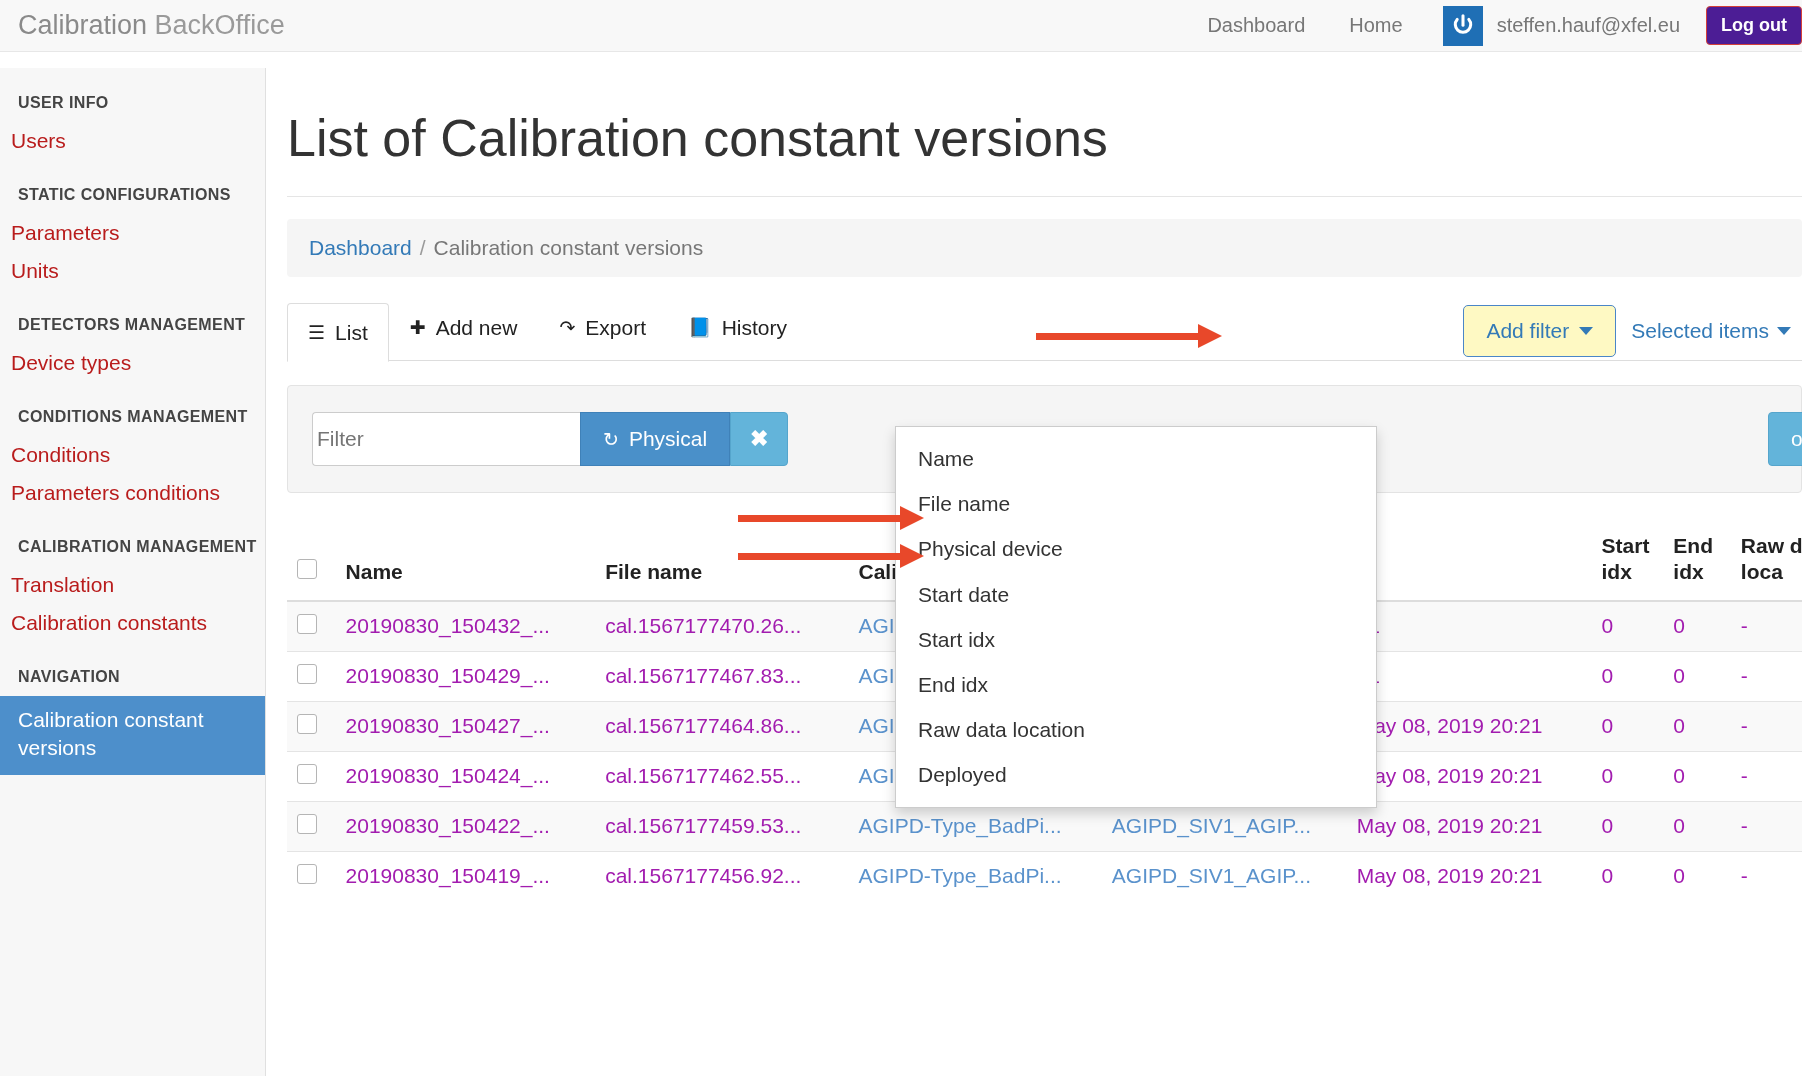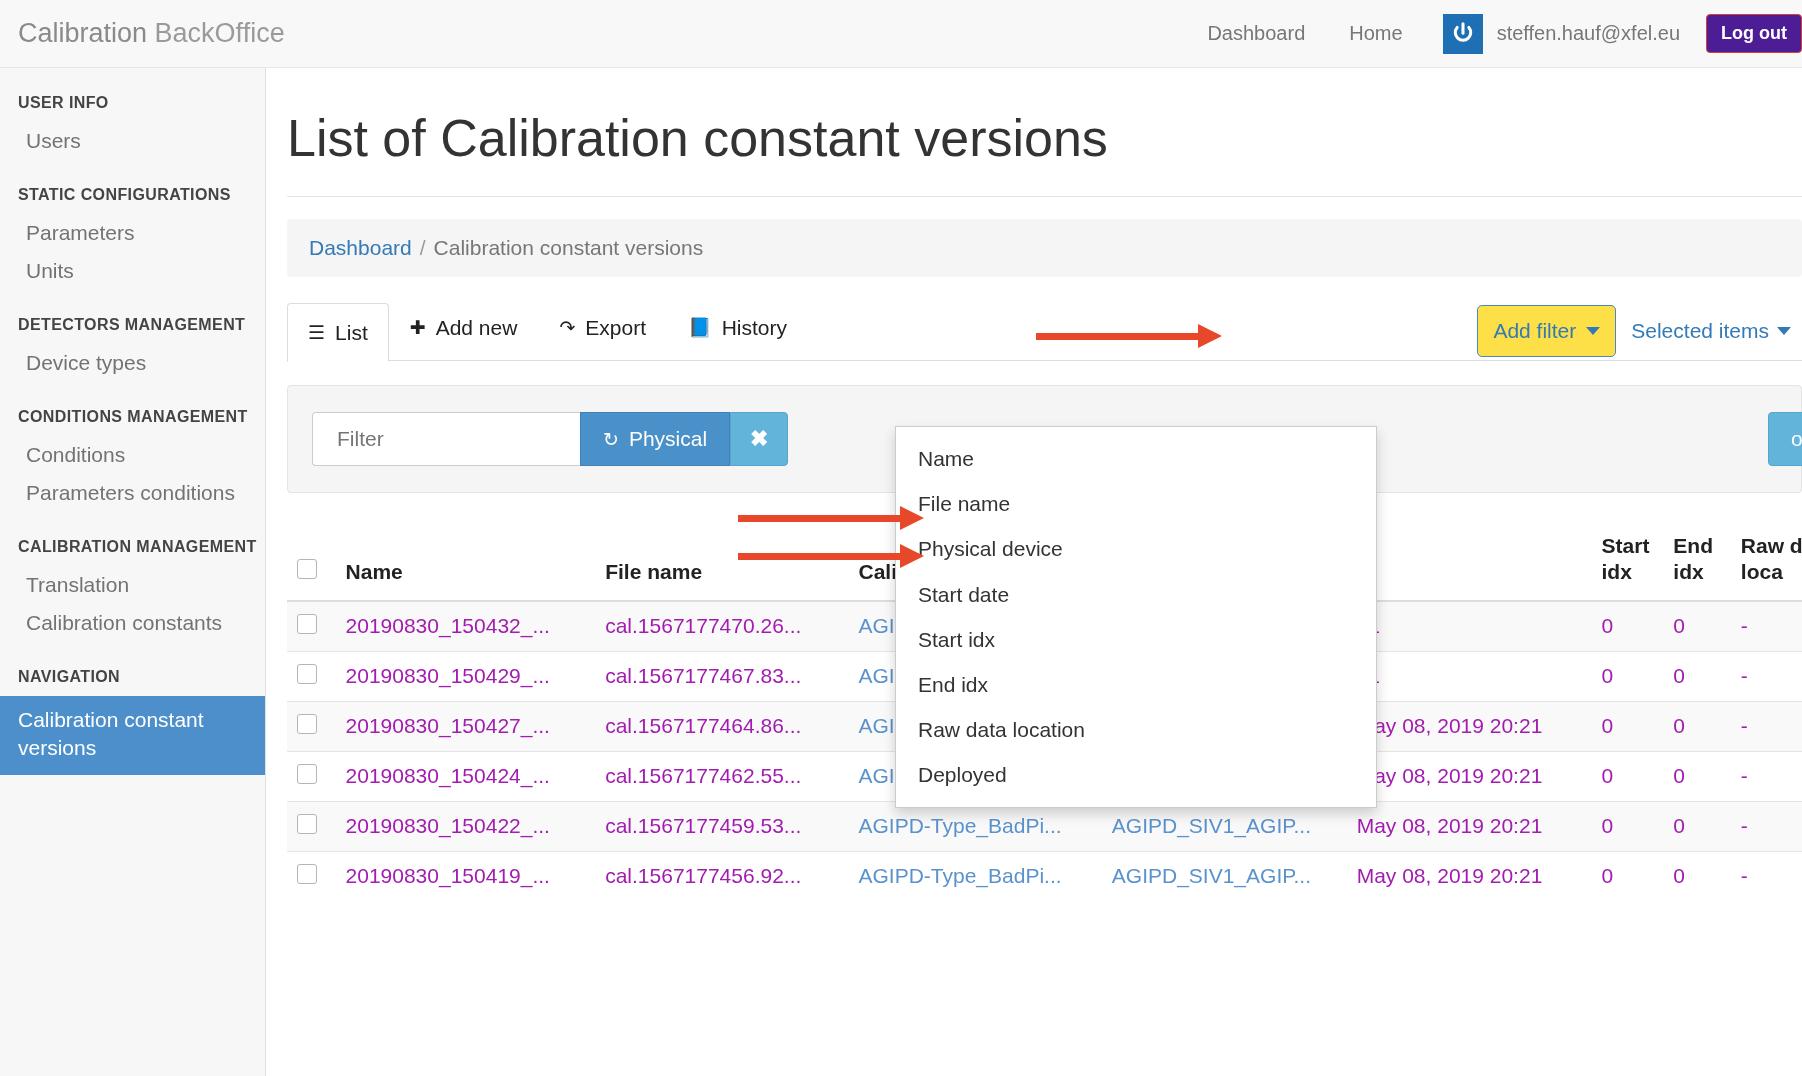--- a/index.html
+++ b/index.html
@@ -8,21 +8,21 @@
     width: 1802px; height: 1076px;
     overflow: hidden;
     background: #ffffff;
     font-family: "Liberation Sans", sans-serif;
     -webkit-font-smoothing: antialiased;
   }
 
   
   .navbar {
     position: absolute; top: 0; left: 0;
-    width: 1802px; height: 68px;
+    width: 1802px; height: 52px;
     background: #f8f8f8;
     border-bottom: 1px solid #e7e7e7;
     display: flex; align-items: center;
   }
   .brand {
     margin-left: 18px;
     font-size: 27px;
     color: #777777;
     white-space: nowrap;
   }
@@ -81,22 +81,22 @@
     font-size: 16px; font-weight: bold;
     letter-spacing: 0.4px;
     color: #444444;
     padding: 0 18px;
     margin-top: 26px; margin-bottom: 10px;
     white-space: nowrap;
   }
   .side-link {
     display: block;
     font-size: 21px;
-    color: #737373;
-    padding: 7px 26px;
+    color: #b91c1c;
+    padding: 7px 11px;
     text-decoration: none;
     white-space: nowrap;
   }
   .side-link.active {
     background: #4d8fcb;
     color: #ffffff;
     white-space: normal;
     line-height: 1.32;
     padding: 10px 18px 14px 18px;
   }
@@ -160,26 +160,26 @@
     border-bottom-color: #ffffff;
     height: 59px;
   }
   .tool-icon { font-size: 19px; display: inline-block; line-height: 1; }
   .toolbar-right {
     margin-left: auto;
     display: flex; align-items: center; gap: 4px;
     padding-top: 2px;
   }
   .add-filter-btn {
-    background: #fde047;
+    background: #fef9c3;
     border: 1px solid #4a86c8;
     border-radius: 5px;
     color: #337ab7;
     font-size: 21px;
-    padding: 13px 15px;
+    padding: 13px 22px;
     display: flex; align-items: center; gap: 10px;
     white-space: nowrap;
   }
   .caret {
     width: 0; height: 0;
     border-left: 7px solid transparent;
     border-right: 7px solid transparent;
     border-top: 8px solid currentColor;
     display: inline-block;
   }
@@ -204,21 +204,21 @@
     min-height: 104px;
   }
   .filter-input {
     width: 268px; height: 54px;
     border: 1px solid #cccccc;
     border-right: none;
     border-radius: 4px 0 0 4px;
     background: #ffffff;
     font-size: 21px;
     color: #0f172a;
-    padding: 0 24px;
+    padding: 0 4px;
     outline: none;
     font-family: "Liberation Sans", sans-serif;
   }
   .refresh-btn {
     height: 54px;
     background: #4a90c9;
     border: 1px solid #3f81b8;
     color: #ffffff;
     font-size: 21px;
     padding: 0 22px;

